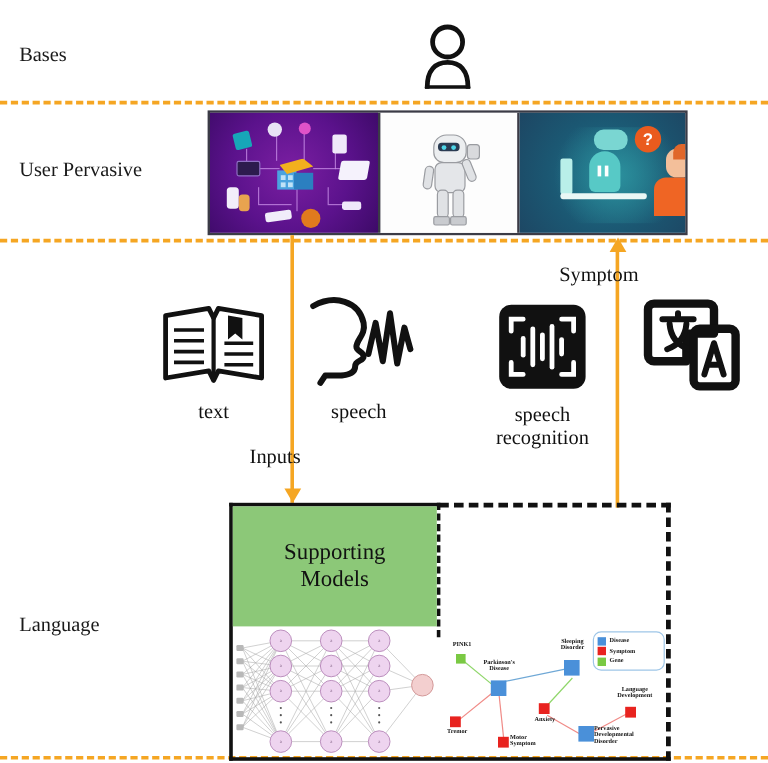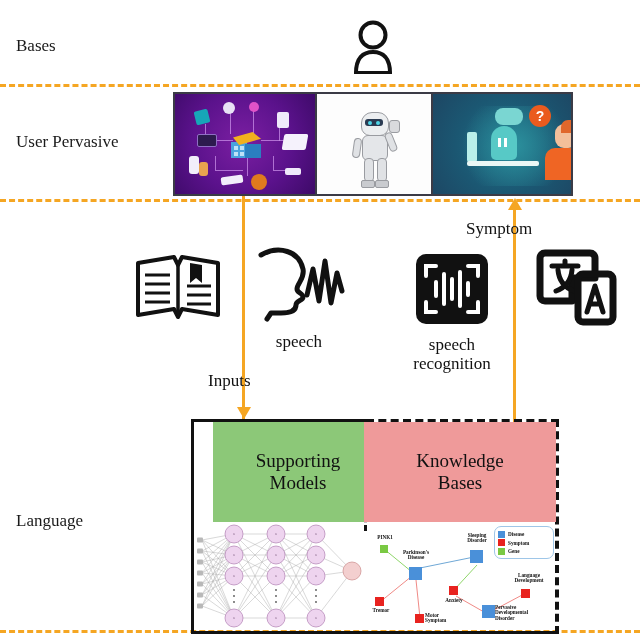--- a/index.html
+++ b/index.html
@@ -56,21 +56,21 @@
   .backend-box{position:absolute;left:191px;top:419px;width:362px;height:215px;box-sizing:border-box;}
   .bb-left-border{position:absolute;left:0;top:0;width:3px;height:215px;background:#111;}
   .bb-bottom-border{position:absolute;left:0;bottom:0;width:368px;height:3px;background:#111;}
   .bb-top-border{position:absolute;left:0;top:0;width:175px;height:3px;background:#111;}
   .bb-right-border{position:absolute;right:-6px;top:0;width:0;height:215px;
                    border-left:4px dashed #111;}
   .bb-top-dash{position:absolute;left:175px;top:0;width:193px;height:0;border-top:4px dashed #111;}
   .bb-mid-dash{position:absolute;left:173px;top:0;width:0;height:112px;border-left:3px dashed #111;}
   .panel{position:absolute;top:3px;height:100px;display:flex;align-items:center;justify-content:center;}
   .panel-title{font-size:19px;line-height:1.15;text-align:center;color:#111;}
-  .green-panel{left:3px;width:170px;background:#8cc878;margin-left:19px;}
+  .green-panel{left:3px;width:170px;background:#8cc878;}
   .pink-panel{left:173px;width:192px;background:#ef9a9a;}
   
   .nn-area{position:absolute;left:3px;top:105px;width:170px;height:107px;}
   .kg-area{position:absolute;left:173px;top:105px;width:192px;height:107px;}
   .kg-label{position:absolute;font-size:5.2px;font-weight:bold;line-height:1.05;
             text-align:center;color:#111;font-family:"Liberation Serif",serif;}
   .kg-legend{position:absolute;right:2px;top:2px;width:52px;border:1px solid #9ec6e8;
              border-radius:7px;background:#fff;padding:2px 3px;}
   .kg-leg-row{display:flex;align-items:center;gap:3px;margin:1.5px 0;}
   .kg-leg-sw{width:7px;height:7px;display:inline-block;}
@@ -174,20 +174,21 @@
 <div class="arrow-label" style="left:466px;top:219px;">Symptom</div>
 
 <div class="mid-icon-wrap" style="left:126px;top:253px;width:104px;">
   <svg width="88" height="72" viewBox="0 0 88 72">
     <path d="M4 10 L40 4 L44 12 L48 4 L84 10 L84 62 L48 56 L44 64 L40 56 L4 62 Z" fill="none" stroke="#111" stroke-width="4" stroke-linejoin="round"></path>
     <path d="M44 12 L44 64" stroke="#111" stroke-width="3.5"></path>
     <path d="M11 22 L36 22 M11 31 L36 31 M11 40 L36 40 M11 49 L36 49" stroke="#111" stroke-width="3"></path>
     <path d="M53 33 L77 33 M53 42 L77 42 M53 51 L77 51" stroke="#111" stroke-width="3"></path>
     <path d="M56 10 L68 12 L68 30 L62 25 L56 30 Z" fill="#111"></path>
   </svg>
+  <div class="mid-icon-cap">text</div>
 </div>
 
 <div class="mid-icon-wrap" style="left:247px;top:243px;width:104px;">
   <svg width="92" height="82" viewBox="0 0 92 82">
     <path d="M8 12 C26 2 46 8 50 26 C52 36 44 40 44 46 C44 50 50 50 50 54
              C50 58 43 57 43 62 C43 68 36 70 28 70 L18 70 L14 76" fill="none" stroke="#111" stroke-width="5" stroke-linecap="round" stroke-linejoin="round"></path>
     <path d="M54 52 L60 26 L66 58 L72 18 L78 60 L84 30 L89 48" fill="none" stroke="#111" stroke-width="5" stroke-linejoin="round" stroke-linecap="round"></path>
   </svg>
   <div class="mid-icon-cap">speech</div>
 </div>
@@ -224,24 +225,20 @@
   <div class="bb-left-border"></div>
   <div class="bb-bottom-border"></div>
   <div class="bb-top-border"></div>
   <div class="bb-top-dash"></div>
   <div class="bb-right-border"></div>
   <div class="bb-mid-dash"></div>
 
   <div class="panel green-panel">
     <div class="panel-title" style="white-space:pre-line">Supporting
 Models</div>
-  </div>
-  <div class="panel pink-panel">
-    <div class="panel-title" style="white-space:pre-line">Knowledge
-Bases</div>
   </div>
 
   <div class="nn-area">
     <svg width="170" height="107" viewBox="0 0 170 107">
       <g stroke="#9a9a9a" stroke-width="0.45" opacity="0.85" fill="none">
         <path d="M8 16 L40 10 M8 16 L40 31 M8 16 L40 52 M8 16 L40 94
                  M8 27 L40 10 M8 27 L40 31 M8 27 L40 52 M8 27 L40 94
                  M8 38 L40 10 M8 38 L40 31 M8 38 L40 52 M8 38 L40 94
                  M8 49 L40 10 M8 49 L40 31 M8 49 L40 52 M8 49 L40 94
                  M8 60 L40 10 M8 60 L40 31 M8 60 L40 52 M8 60 L40 94

